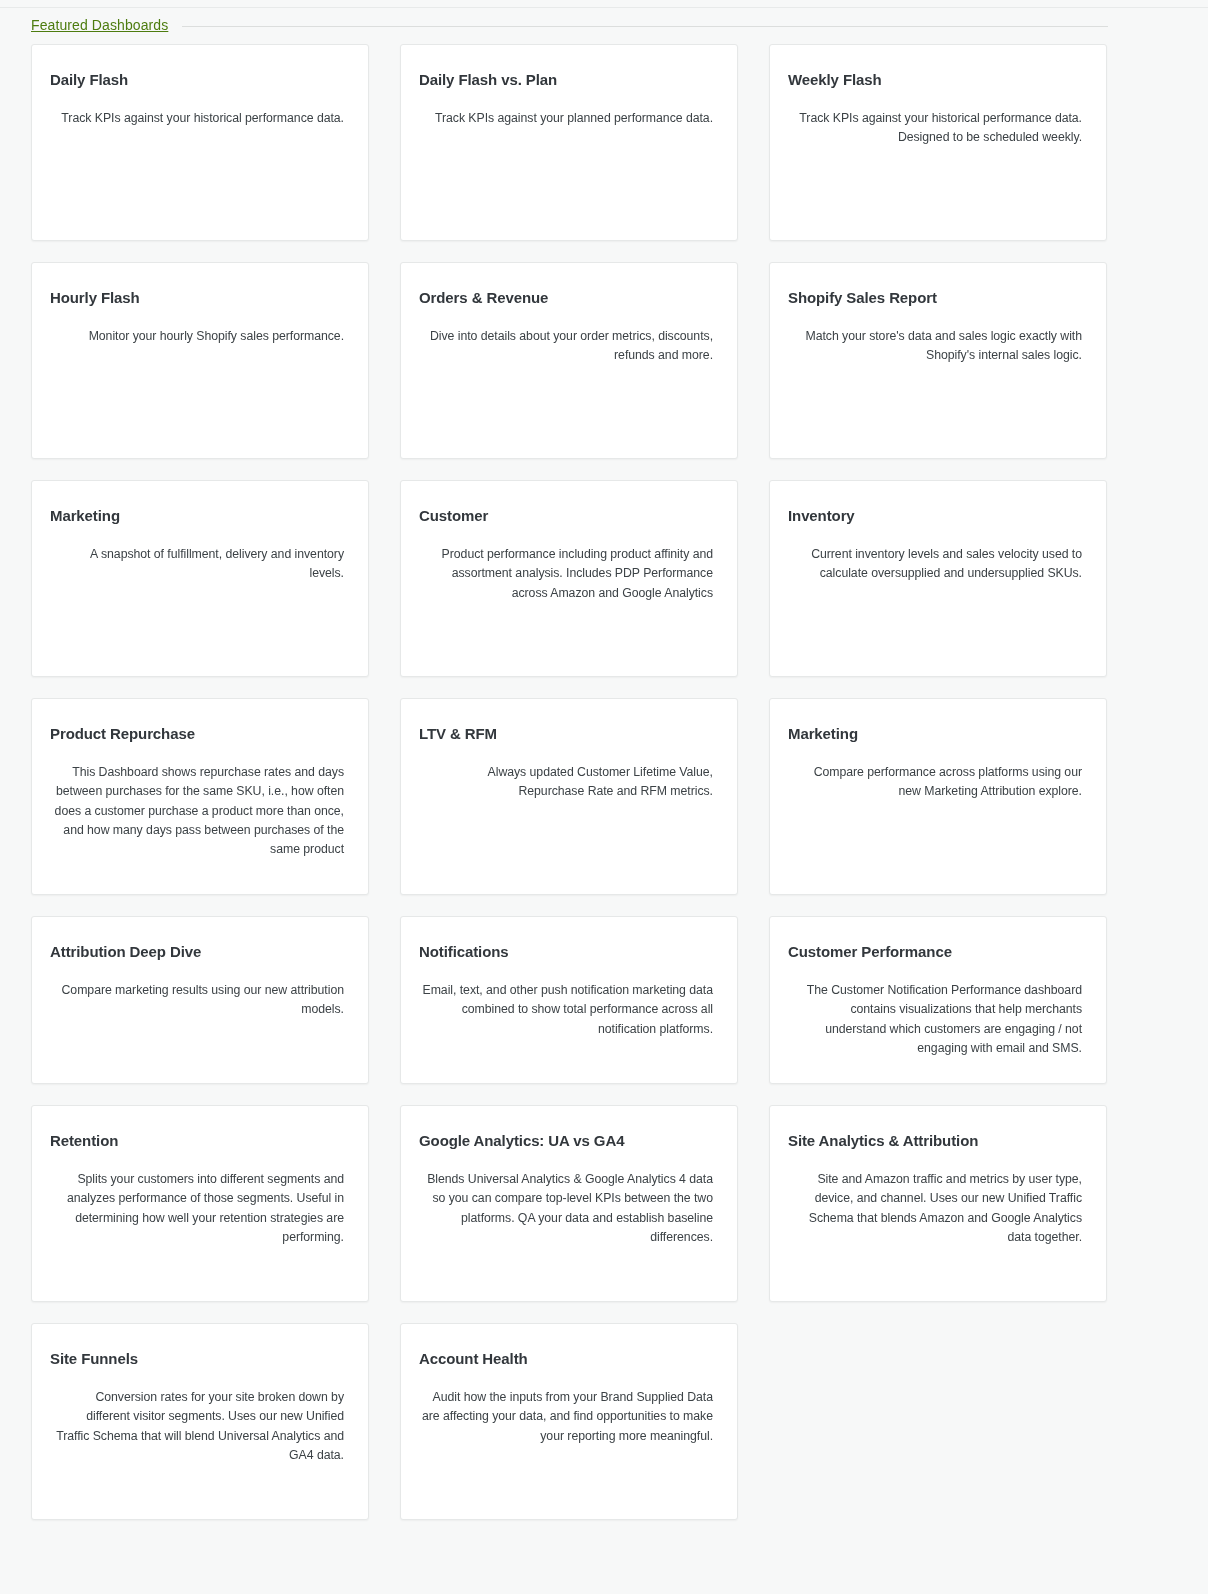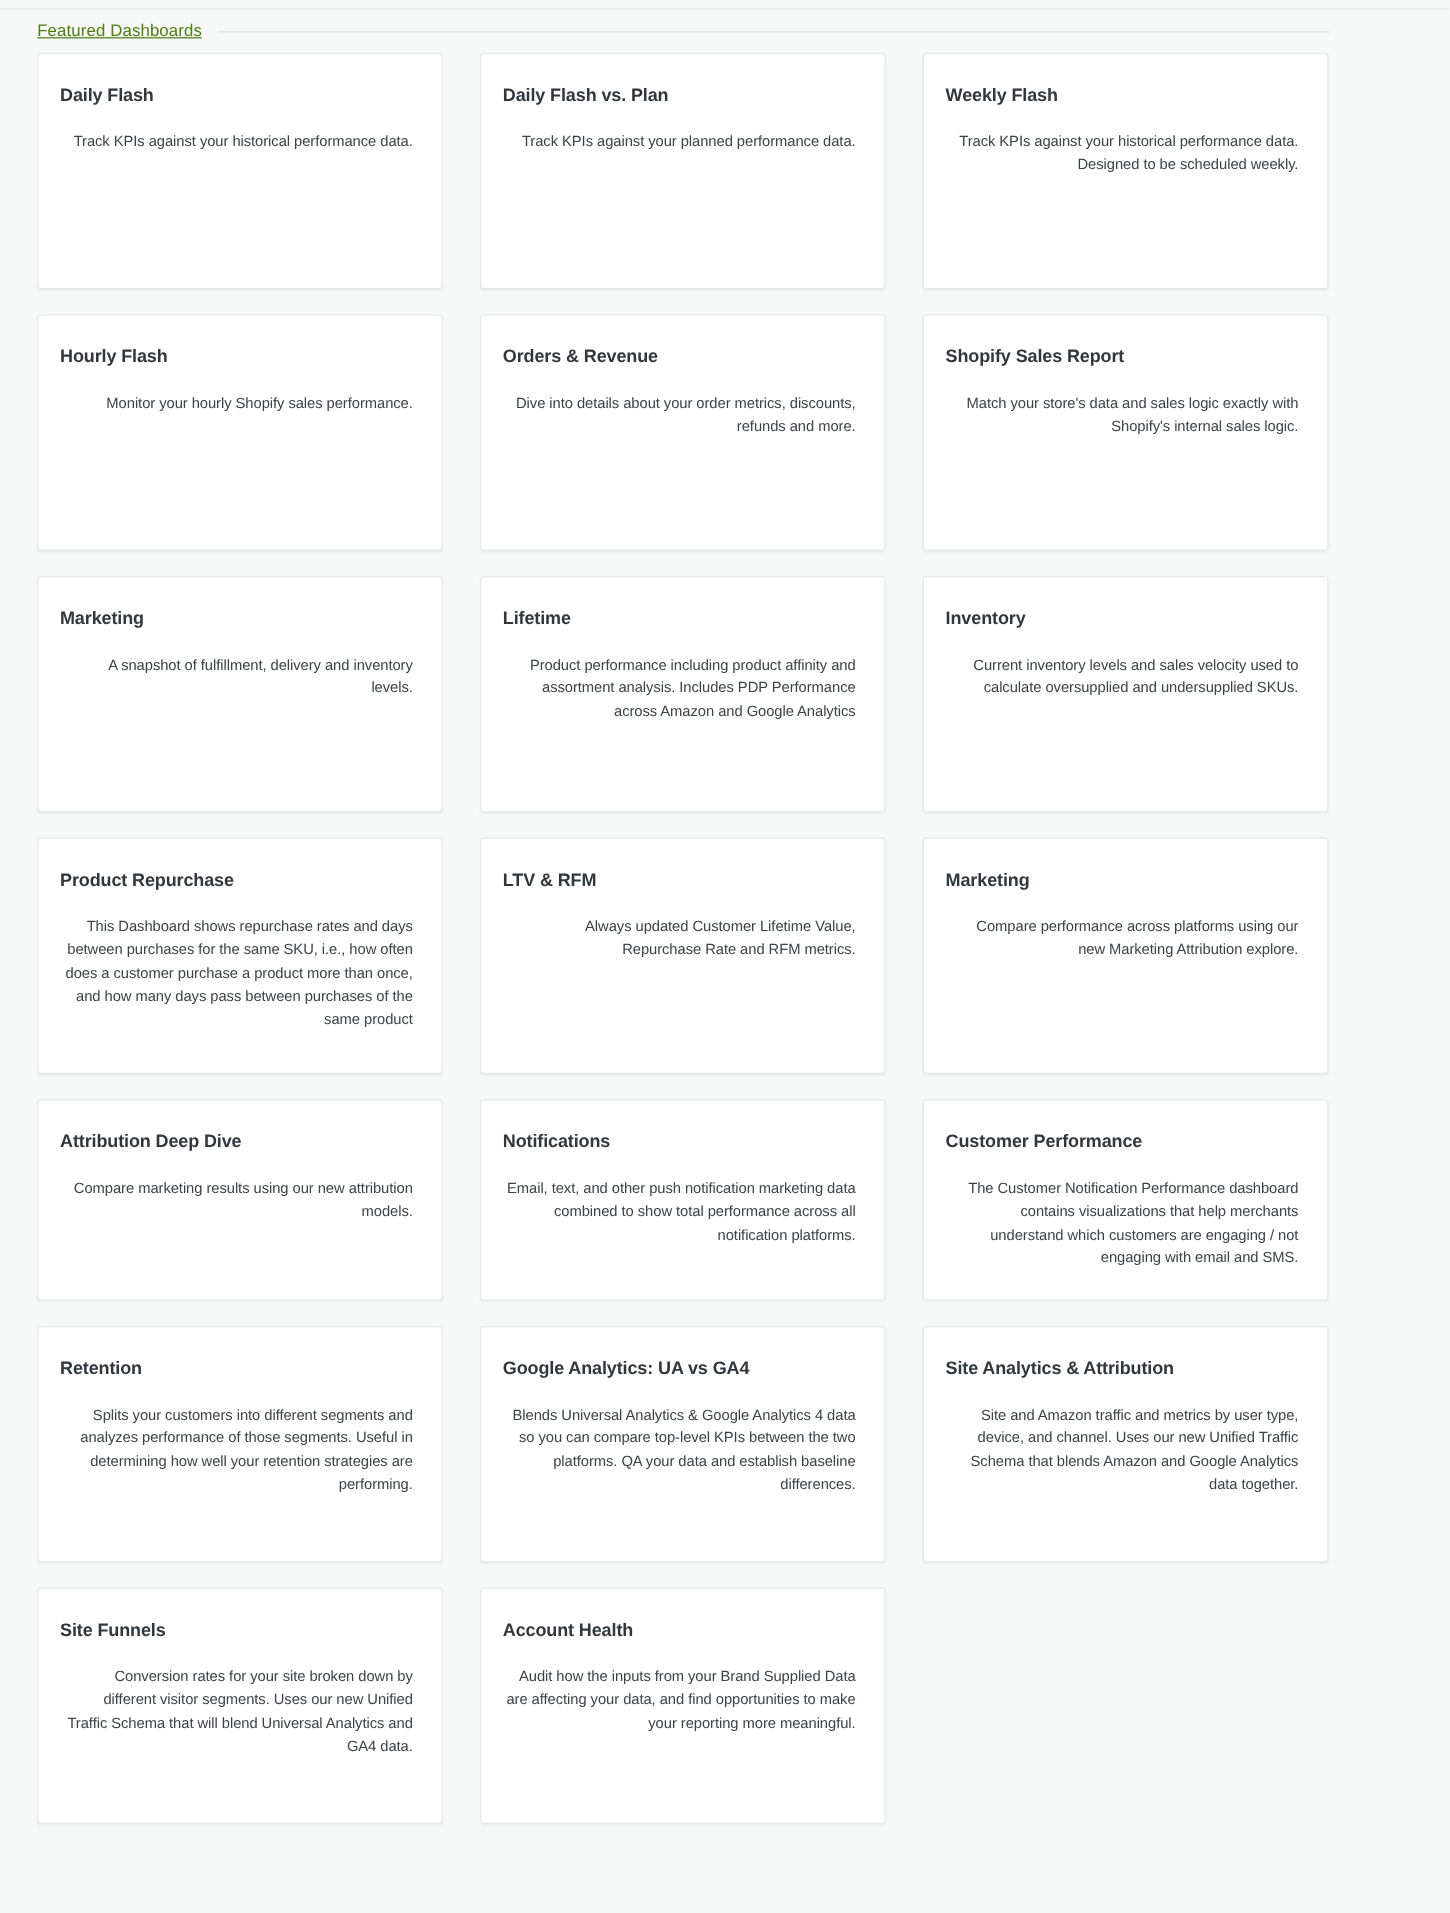--- a/index.html
+++ b/index.html
@@ -145,21 +145,21 @@
     <div class="card row2">
       <div class="card-title">Shopify Sales Report</div>
       <div class="card-desc">Match your store's data and sales logic exactly with Shopify's internal sales logic.</div>
     </div>
 
     <div class="card row3">
       <div class="card-title">Marketing</div>
       <div class="card-desc">A snapshot of fulfillment, delivery and inventory levels.</div>
     </div>
     <div class="card row3">
-      <div class="card-title">Lifetime</div>
+      <div class="card-title">Customer</div>
       <div class="card-desc">Product performance including product affinity and assortment analysis. Includes PDP Performance across Amazon and Google Analytics</div>
     </div>
     <div class="card row3">
       <div class="card-title">Inventory</div>
       <div class="card-desc">Current inventory levels and sales velocity used to calculate oversupplied and undersupplied SKUs.</div>
     </div>
 
     <div class="card row4">
       <div class="card-title">Product Repurchase</div>
       <div class="card-desc">This Dashboard shows repurchase rates and days between purchases for the same SKU, i.e., how often does a customer purchase a product more than once, and how many days pass between purchases of the same product</div>

